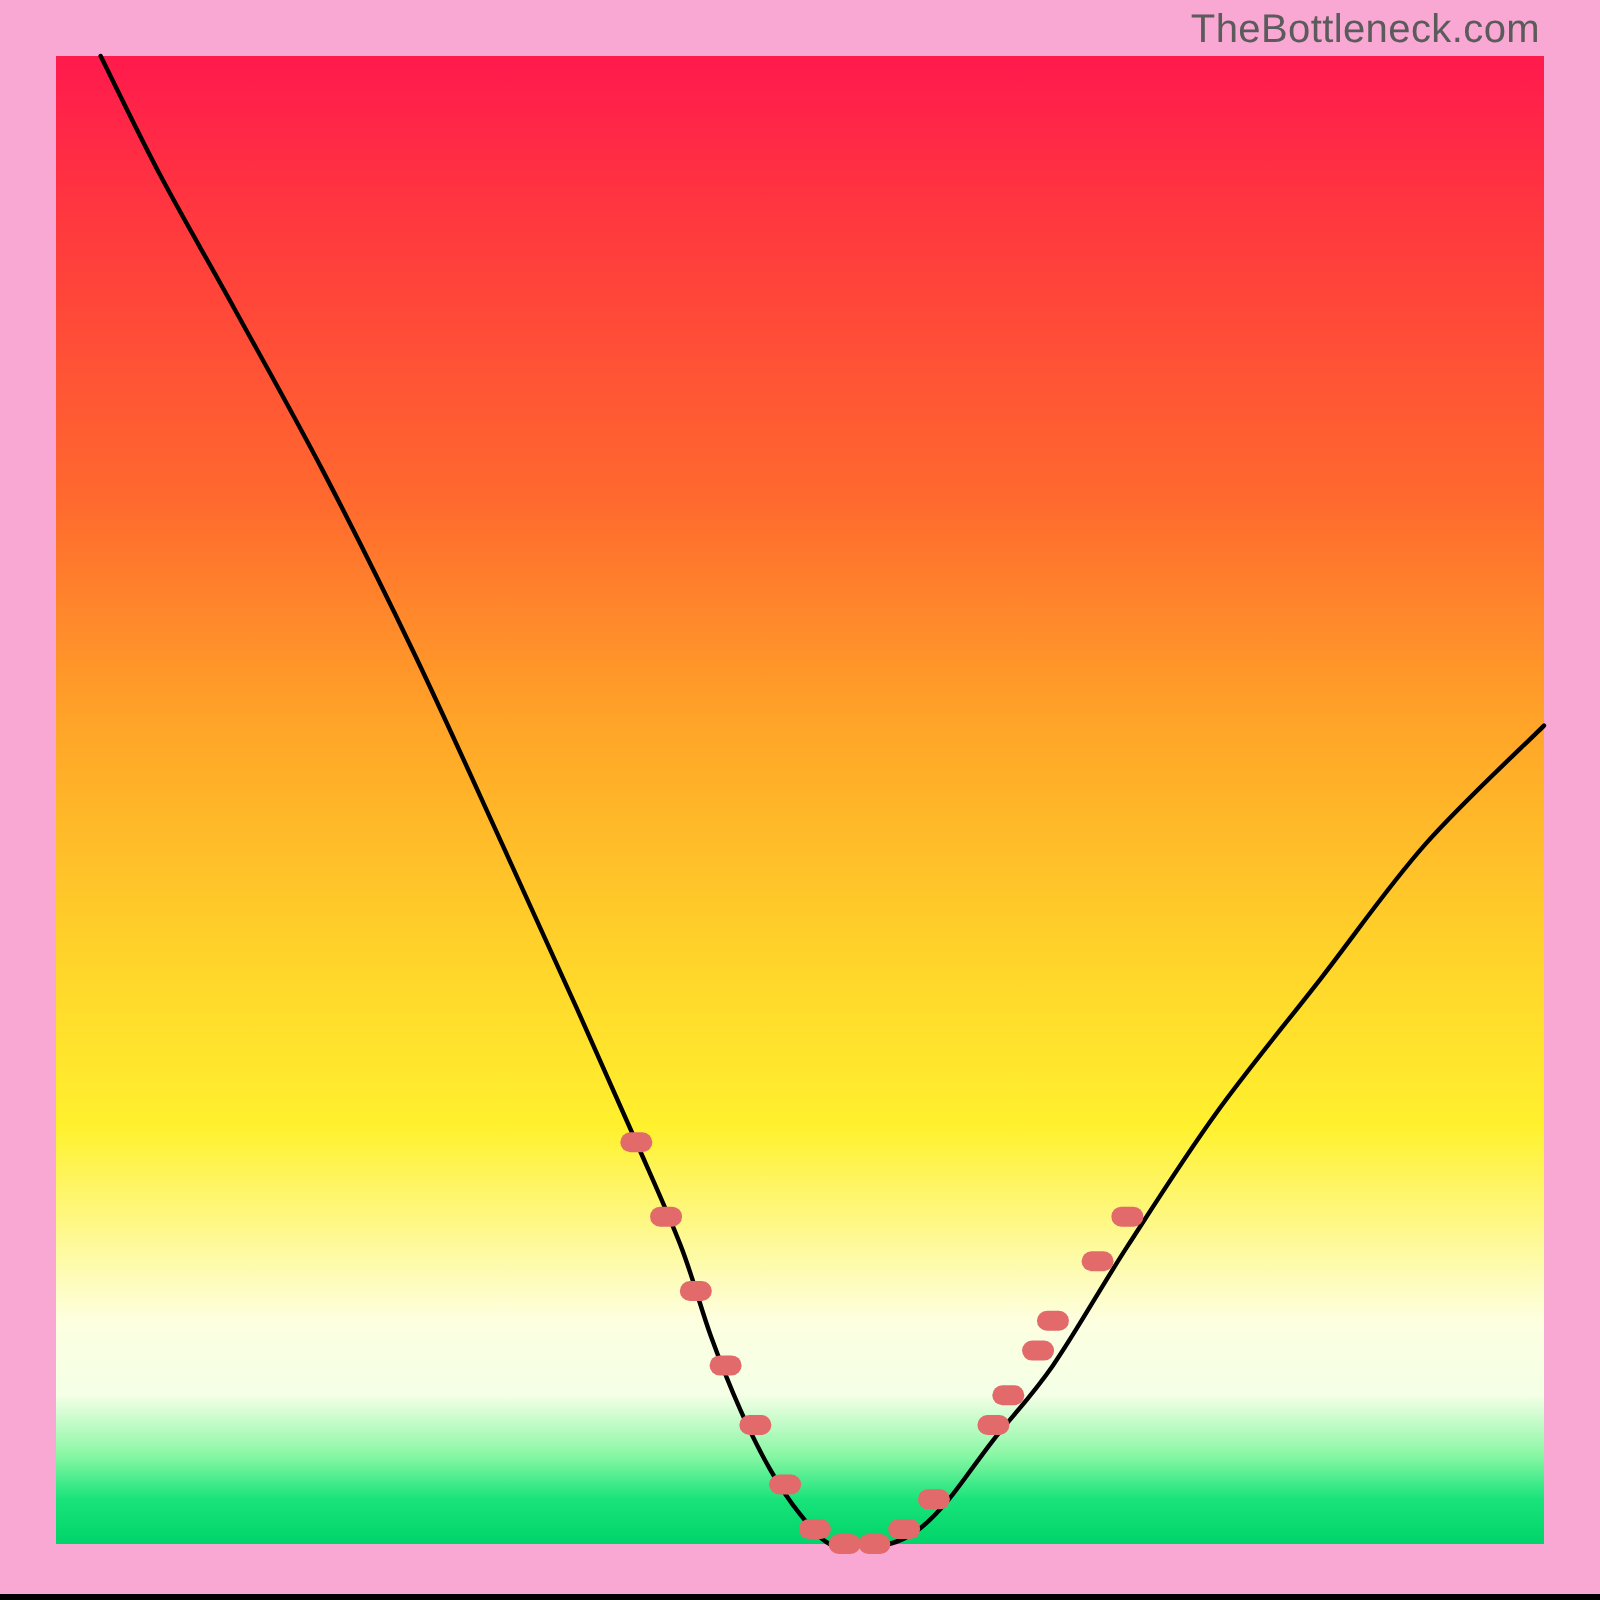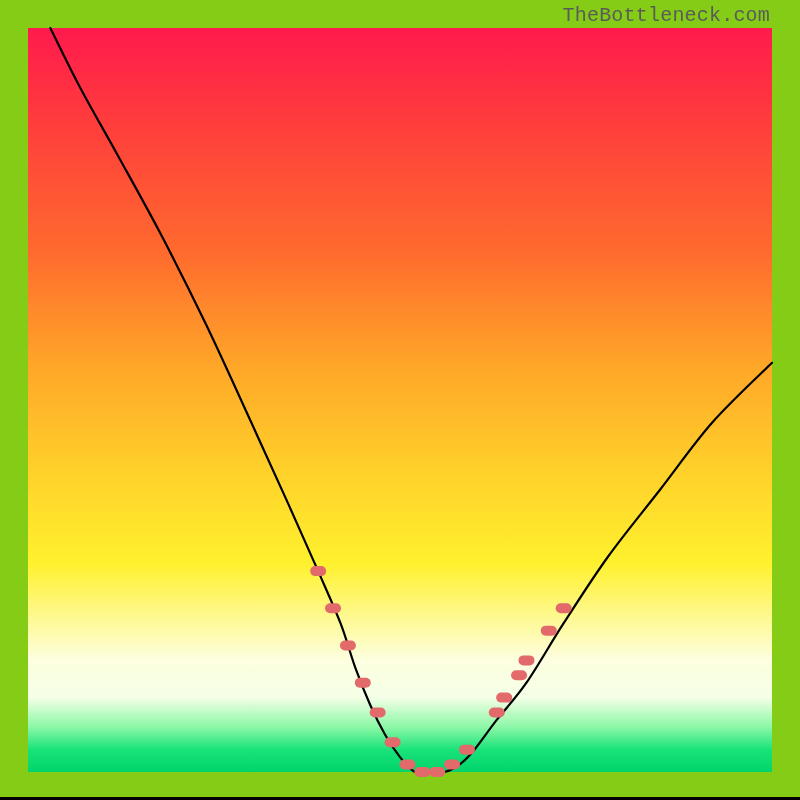--- a/index.html
+++ b/index.html
@@ -10,22 +10,21 @@
     background: #000;
     overflow: hidden;
     font-family: Arial, Helvetica, sans-serif;
   }
   .frame {
     position: absolute;
     top: 0;
     left: 0;
     width: 800px;
     height: 797px;
-    background: #84cc16;
-    font-family: Liberation Mono, monospace;
+    background: #f9a8d4;
   }
   .plot {
     position: absolute;
     top: 28px;
     left: 28px;
     width: 744px;
     height: 744px;
     
     background: linear-gradient(
       to bottom,

